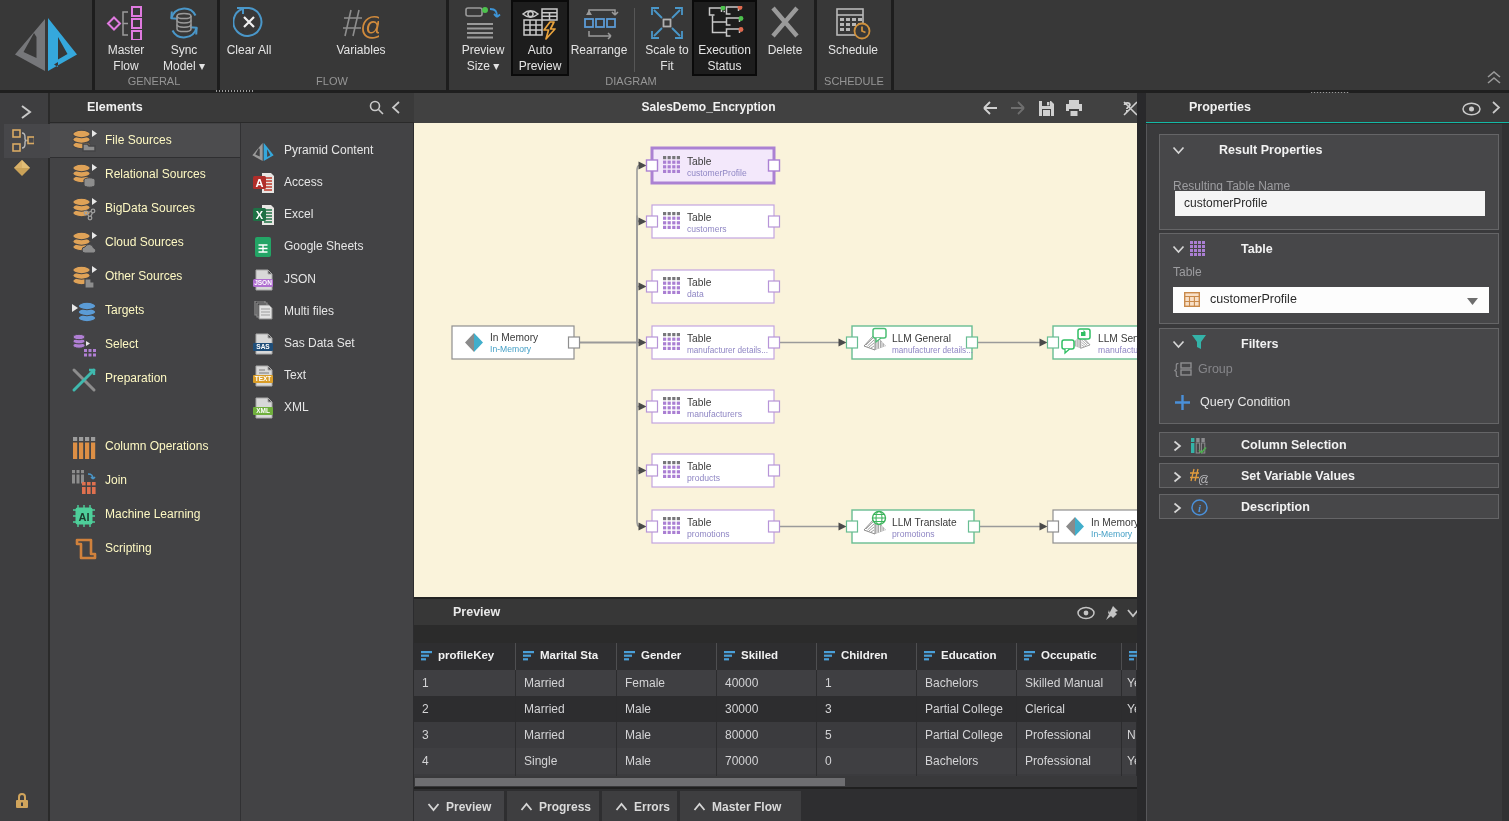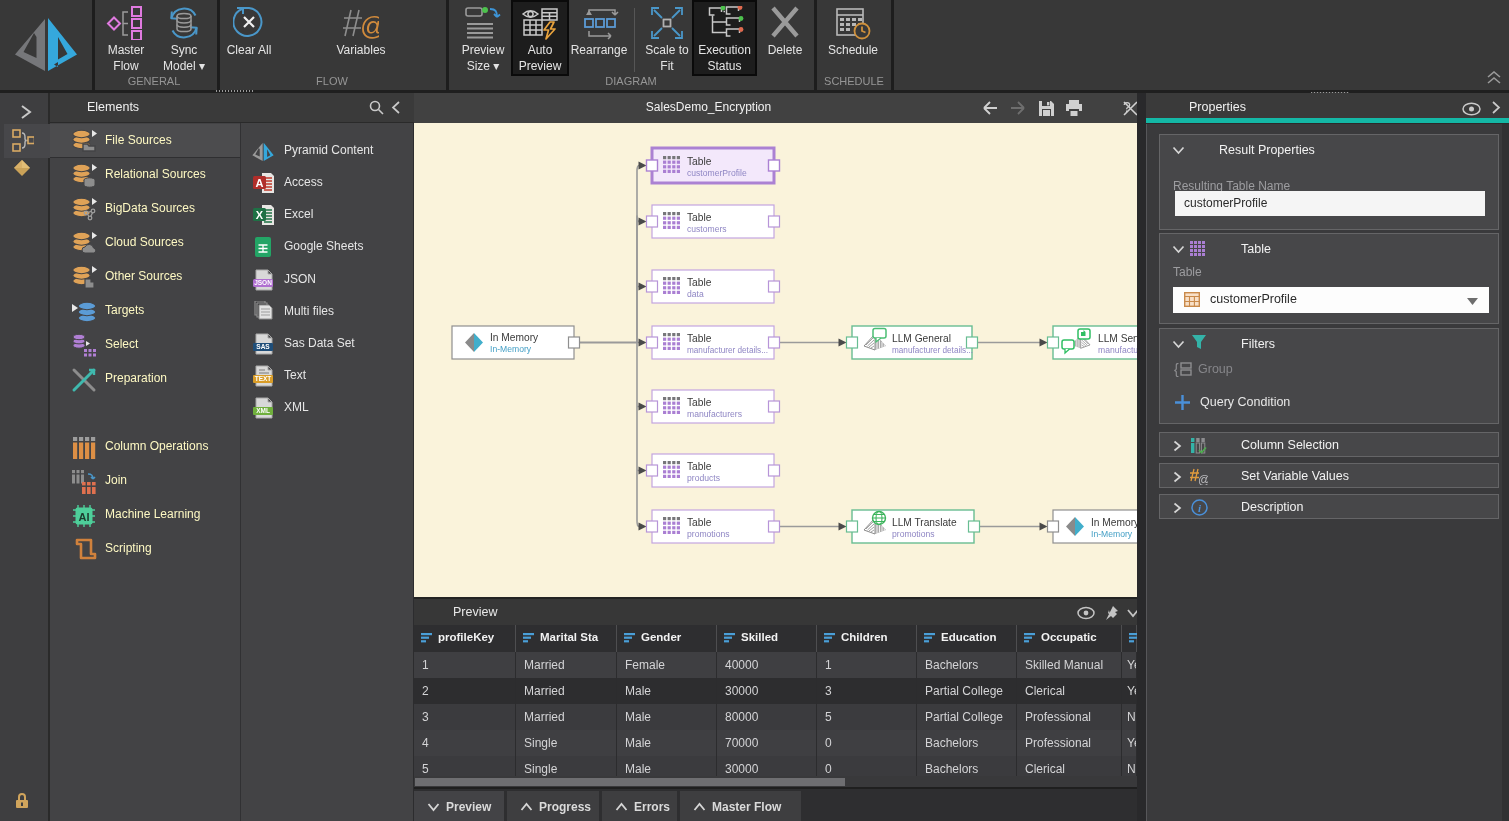--- a/index.html
+++ b/index.html
@@ -27,32 +27,32 @@
   
   #flyout { position:absolute; left:240px; top:123px; width:174px; height:698px; background:#434345; border-left:1px solid #313133; border-right:1px solid #2c2c2e; }
   .fitem { position:absolute; left:0; width:174px; height:32px; color:#e6e6e6; font-size:12px; }
   .fitem span { position:absolute; left:43px; top:8px; }
   .fitem svg { position:absolute; left:11px; top:5px; }
   
   #ctitle { position:absolute; left:414px; top:93px; width:724px; height:30px; background:#414141; }
   #canvas { position:absolute; left:414px; top:123px; width:723px; height:474px; background:#faf3db; }
   
   #pvhead { position:absolute; left:414px; top:597px; width:723px; height:28px; background:#373737; border-top:2px solid #232323; }
-  #pvtable { position:absolute; left:414px; top:625px; width:723px; height:162px; background:#a3a3a3; overflow:hidden; }
+  #pvtable { position:absolute; left:414px; top:643px; width:723px; height:162px; background:#a3a3a3; overflow:hidden; }
   #pvscroll { position:absolute; left:414px; top:776px; width:723px; height:11px; background:#39393b; }
   #pvthumb { position:absolute; left:415px; top:778px; width:430px; height:8px; background:#6e6e71; }
   #tabsrow { position:absolute; left:414px; top:787px; width:723px; height:34px; background:#2e2e30; border-top:2px solid #1f1f1f; }
   .btab { position:absolute; top:2px; height:30px; background:#3e3e40; color:#dadada; font-size:12px; font-weight:bold; }
   
   #gutter { position:absolute; left:1137px; top:93px; width:9px; height:728px; background:#29292b; }
-  #prophead { position:absolute; left:1146px; top:93px; width:363px; height:30px; background:#3a3a3a; border-bottom:5px solid #14b8a6; }
+  #prophead { position:absolute; left:1146px; top:93px; width:363px; height:30px; background:#3a3a3a; border-bottom:1px solid #14b8a6; }
   #propbody { position:absolute; left:1146px; top:124px; width:363px; height:697px; background:#3a3a3c; border-left:1px solid #57575a; }
   .pbox { position:absolute; left:12px; width:340px; background:#474749; border:1px solid #656567; }
   .plabel { color:#9d9da0; font-size:12px; position:absolute; }
-  .bold { font-weight:normal;padding-left:27px; }
+  .bold { font-weight:bold;padding-left:27px; }
 </style>
 </head>
 <body>
 <div id="page">
   <div id="ribbon">
 
     <svg class="abs" style="left:14px;top:13px" width="64" height="58" viewBox="0 0 64 58">
       <path d="M31 6 L1 41.5 L31 58 Z M20 20 L9.5 39 L22.5 45 L22.5 24 Z" fill="#76777a" fill-rule="evenodd"></path>
       <path d="M34 5 L63 41.5 L34 58 Z M44 24 L44 46.5 L53.5 41 Z M44 49 L40 51.5 L44 54 Z" fill="#35a8dc" fill-rule="evenodd"></path>
     </svg>

